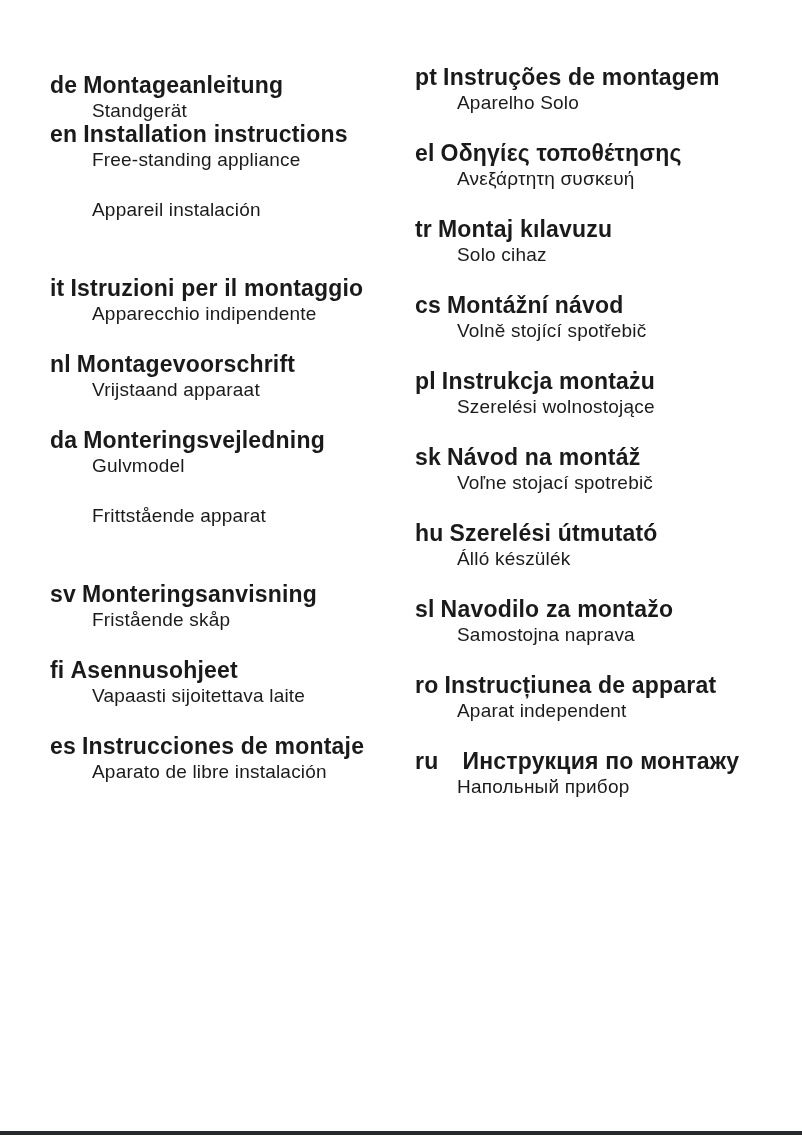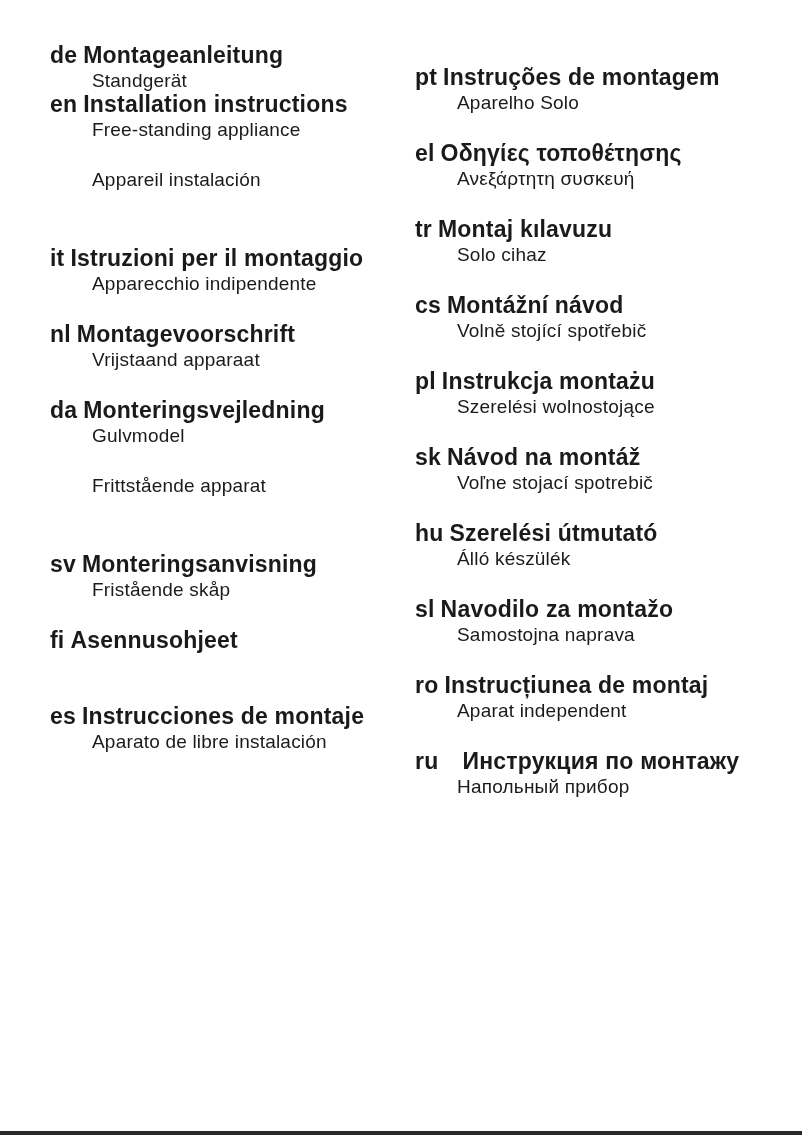--- a/index.html
+++ b/index.html
@@ -14,21 +14,21 @@
     margin: 0 auto;
     background: var(--page-bg, #ffffff);
     overflow: hidden;
     font-family: "Liberation Sans", sans-serif;
     color: var(--text-color, #1a1a1a);
   }
   .col {
     position: absolute;
     top: 0;
   }
-  .col-left  { left: 50px;  top: 42px; width: 350px; }
+  .col-left  { left: 50px;  top: 72px; width: 350px; }
   .col-right { left: 415px; top: 64px; width: 360px; }
   .entry {
     height: 76px;
     box-sizing: border-box;
   }
   .entry.tight { height: 49px; }
   .title-line {
     font-size: 23px;
     line-height: 26px;
     font-weight: 700;
@@ -85,20 +85,21 @@
       </div>
       <div class="entry">
         <div class="subtitle">Frittstående apparat</div>
       </div>
       <div class="entry">
         <div class="title-line"><span class="code">sv</span><span class="title">Monteringsanvisning</span></div>
         <div class="subtitle">Fristående skåp</div>
       </div>
       <div class="entry">
         <div class="title-line"><span class="code">fi</span><span class="title">Asennusohjeet</span></div>
+        <div class="subtitle">Vapaasti sijoitettava laite</div>
       </div>
       <div class="entry">
         <div class="title-line"><span class="code">es</span><span class="title">Instrucciones de montaje</span></div>
         <div class="subtitle">Aparato de libre instalación</div>
       </div>
     </div>
   <div class="col col-right">
       <div class="entry">
         <div class="title-line"><span class="code">pt</span><span class="title">Instruções de montagem</span></div>
         <div class="subtitle">Aparelho Solo</div>
@@ -125,21 +126,21 @@
       </div>
       <div class="entry">
         <div class="title-line"><span class="code">hu</span><span class="title">Szerelési útmutató</span></div>
         <div class="subtitle">Álló készülék</div>
       </div>
       <div class="entry">
         <div class="title-line"><span class="code">sl</span><span class="title">Navodilo za montažo</span></div>
         <div class="subtitle">Samostojna naprava</div>
       </div>
       <div class="entry">
-        <div class="title-line"><span class="code">ro</span><span class="title">Instrucțiunea de montaj</span></div>
+        <div class="title-line"><span class="code">ro</span><span class="title">Instrucțiunea de apparat</span></div>
         <div class="subtitle">Aparat independent</div>
       </div>
       <div class="entry wide-gap">
         <div class="title-line"><span class="code">ru</span><span class="title">Инструкция по монтажу</span></div>
         <div class="subtitle">Напольный прибор</div>
       </div>
     </div>
   <div class="footer-bar"></div>
 </div>
 

